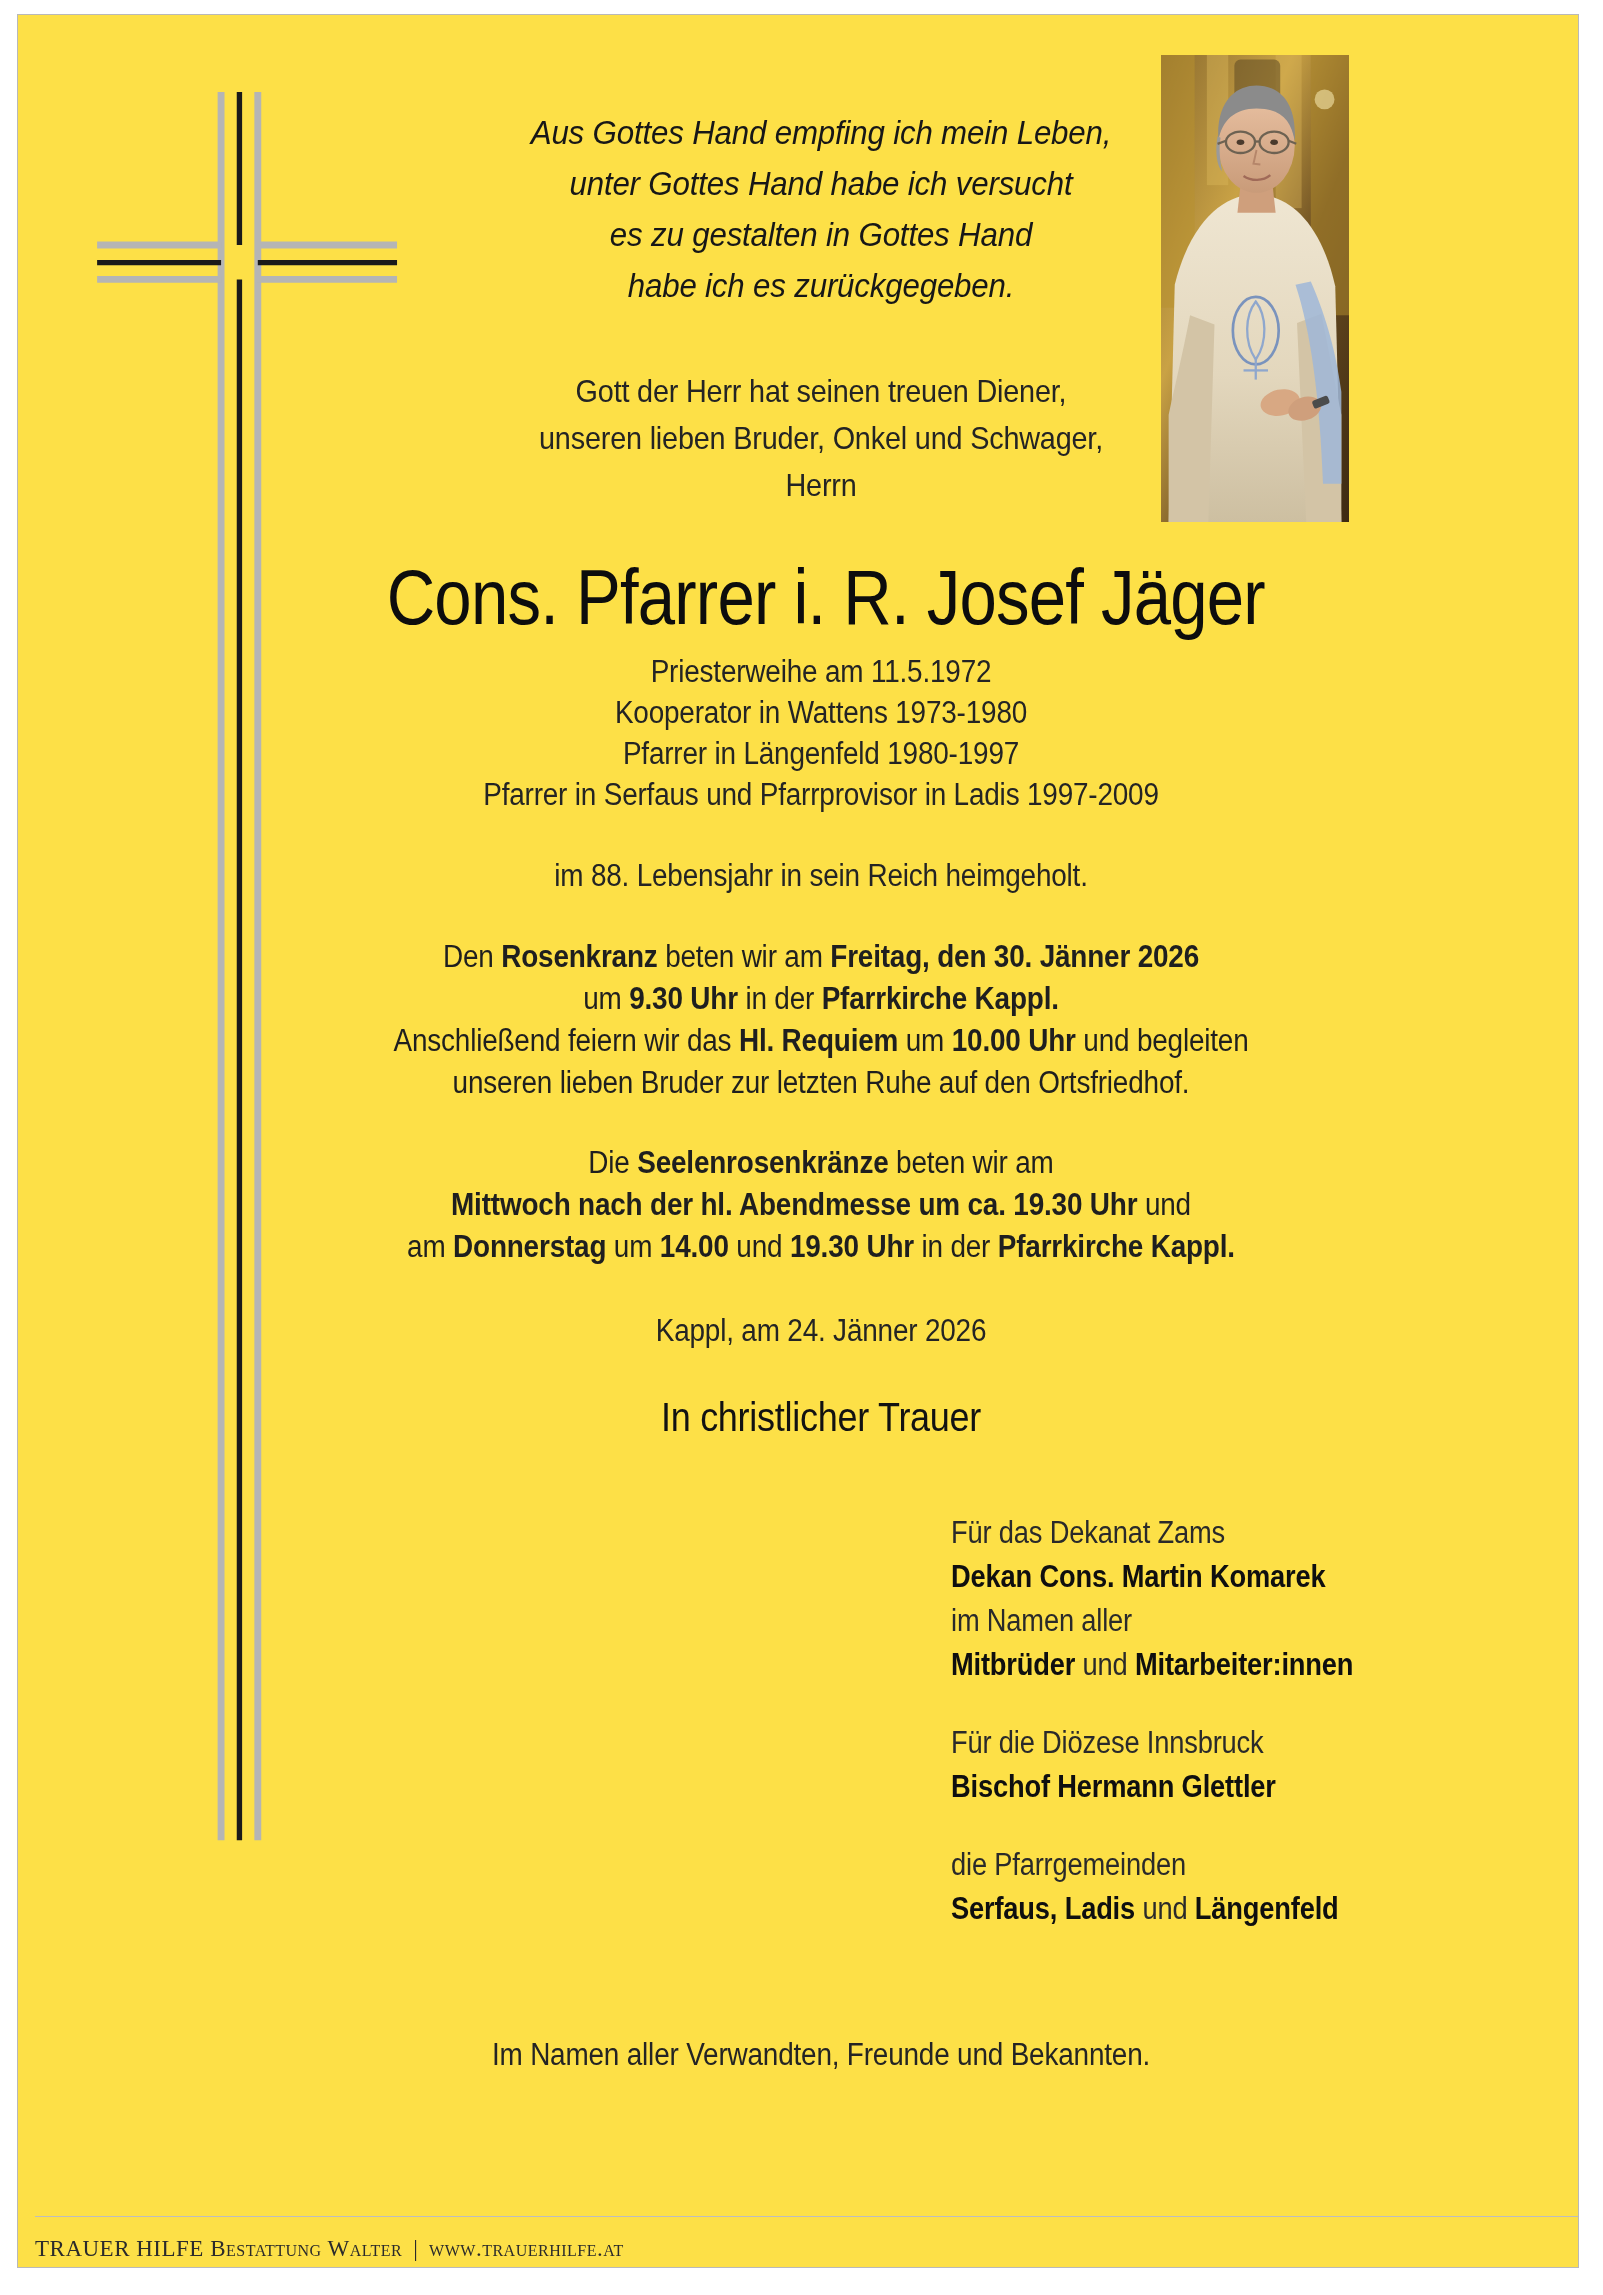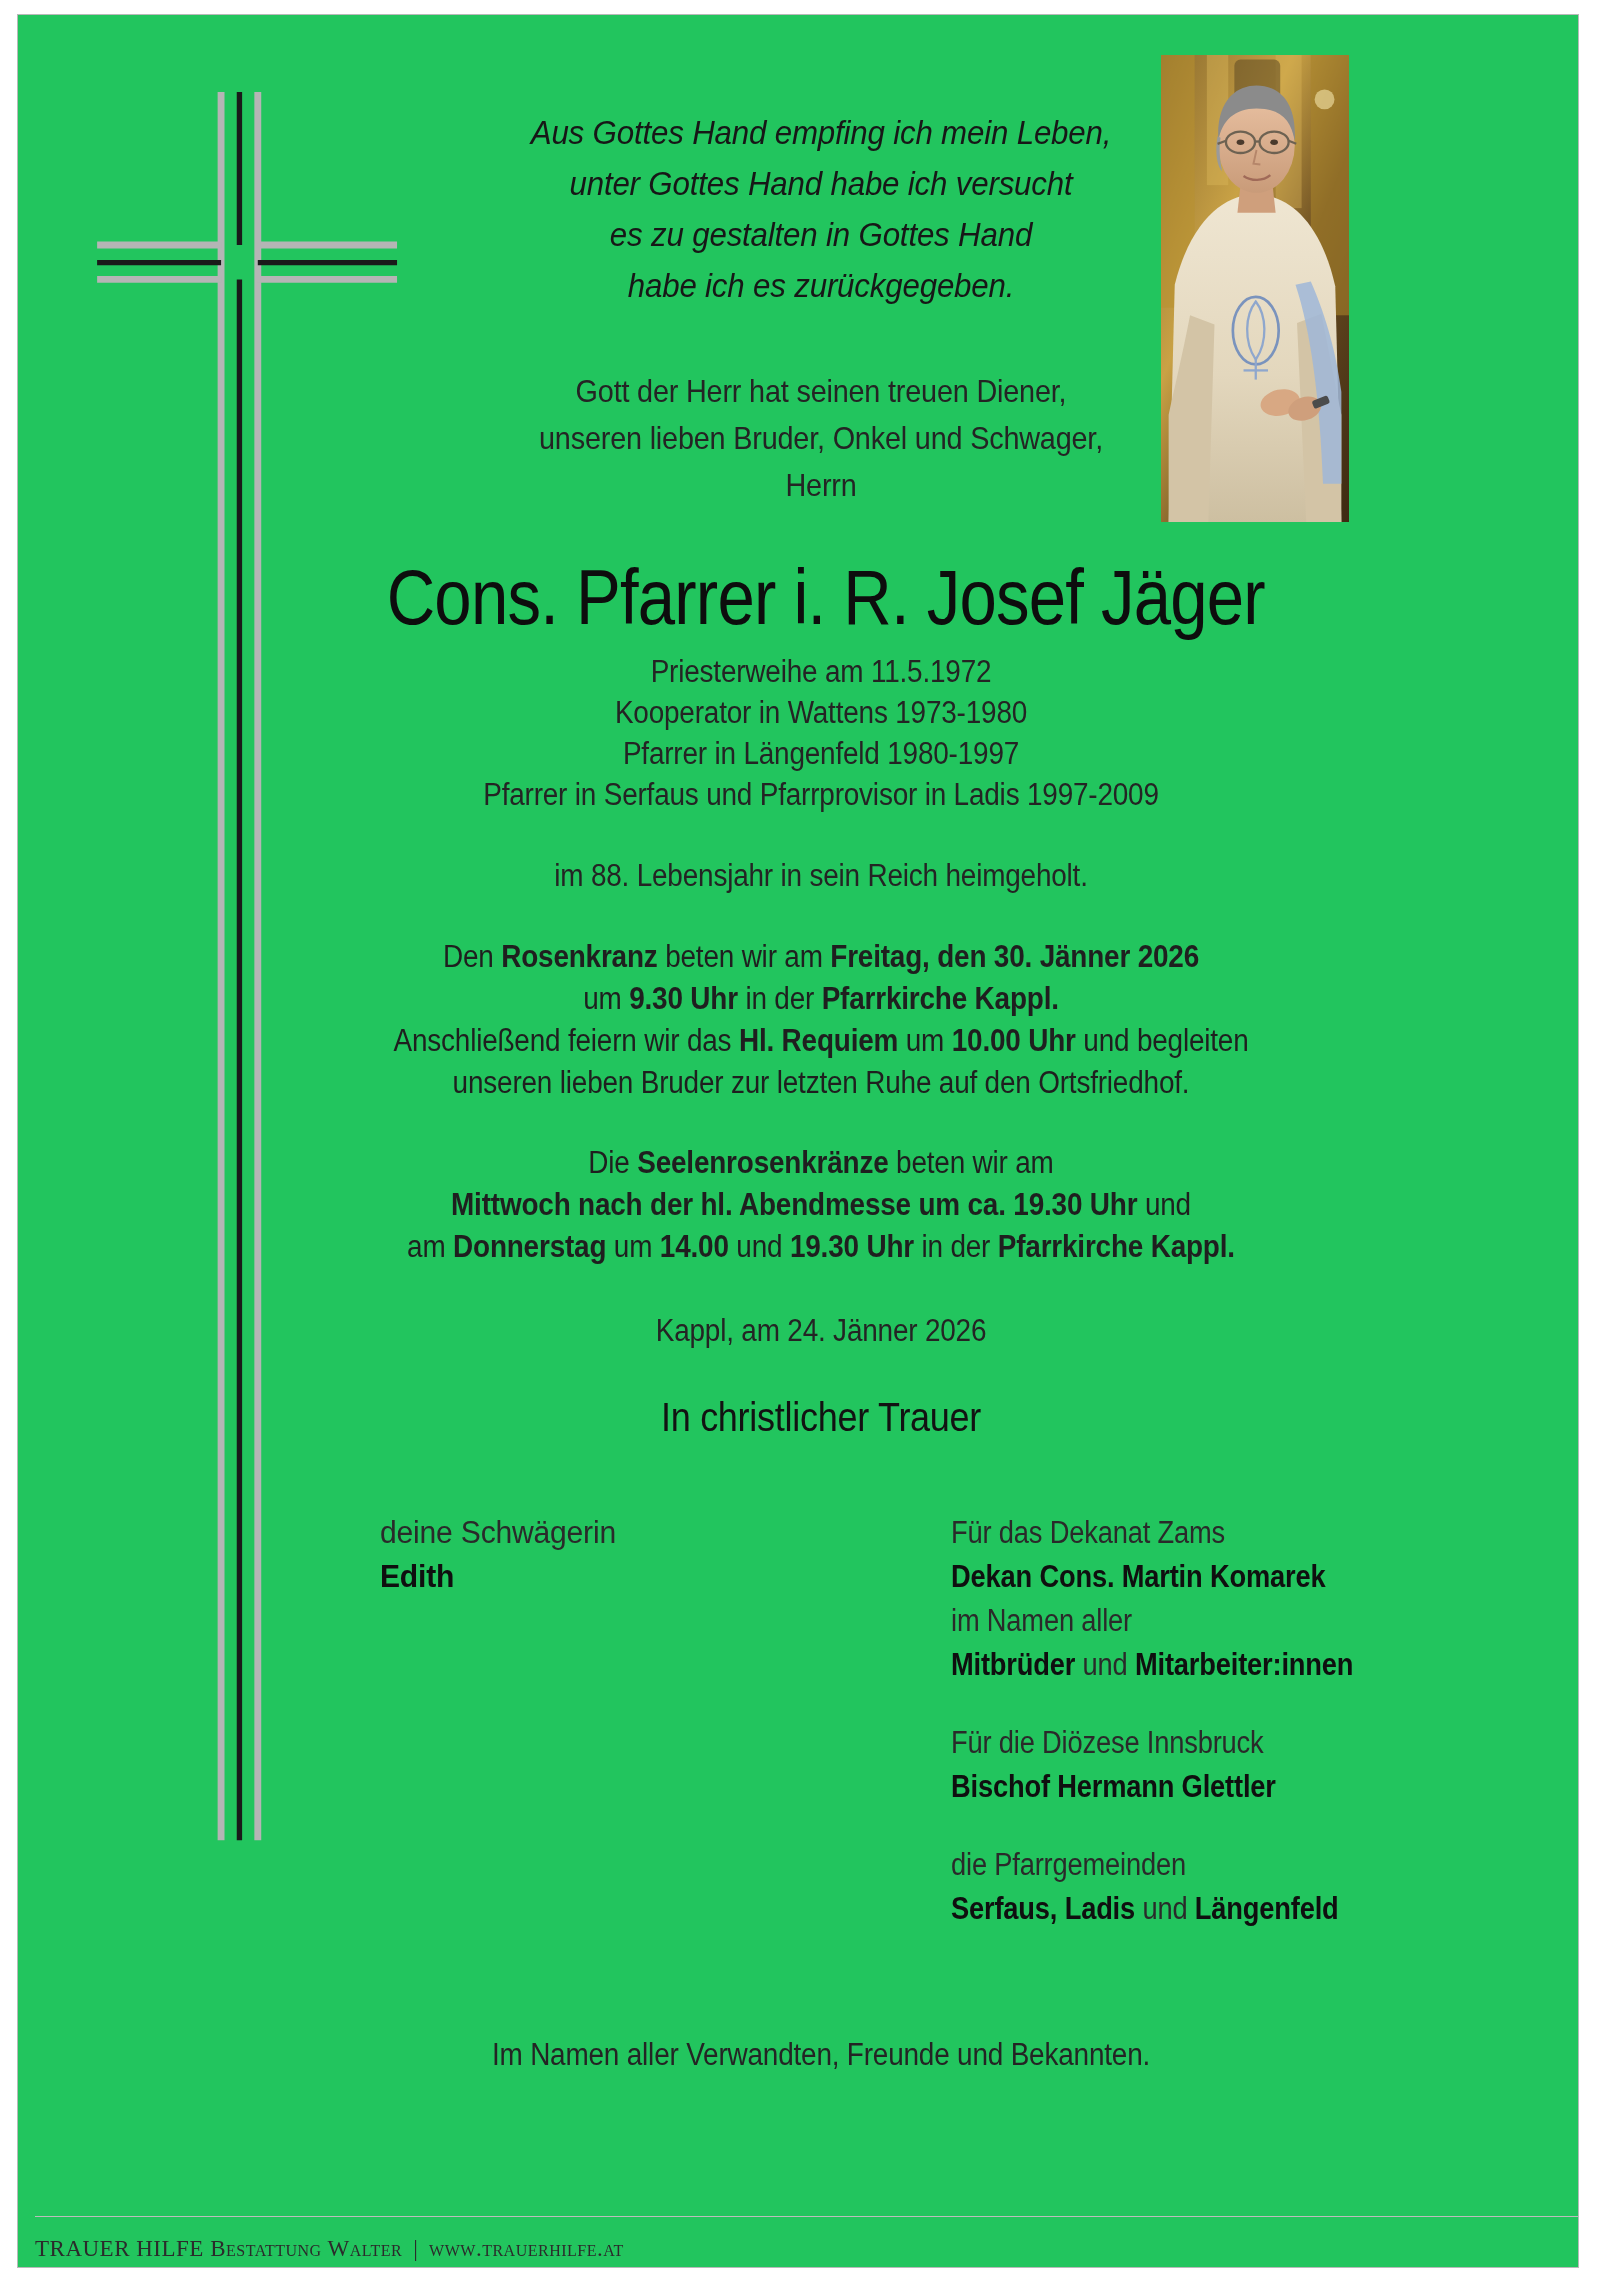--- a/index.html
+++ b/index.html
@@ -15,21 +15,21 @@
     -webkit-font-smoothing: antialiased;
   }
 
   
   .card {
     position: absolute;
     left: 17px;
     top: 13.8px;
     width: 1562px;
     height: 2254px;
-    background: #22c55e;
+    background: #fde047;
     border: 1.5px solid #b9b9b9;
     box-sizing: border-box;
     overflow: hidden;
   }
   .page-shadow {
     position: absolute;
     left: 23px;
     top: 21.4px;
     width: 1562px;
     height: 2254px;
@@ -372,24 +372,20 @@
 
     <div class="mourning-head">In christlicher Trauer</div>
 
   </div>
 
   <div class="columns">
 
     <div class="col-left">
 
 
-      <div class="group">
-        <div class="g-line">deine Schwägerin</div>
-        <div class="g-line"><b>Edith</b></div>
-      </div>
 
 
     </div>
 
     <div class="col-right">
 
       <div class="group">
         <div class="g-line">Für das Dekanat Zams</div>
         <div class="g-line"><b>Dekan Cons. Martin Komarek</b></div>
         <div class="g-line">im Namen aller</div>

